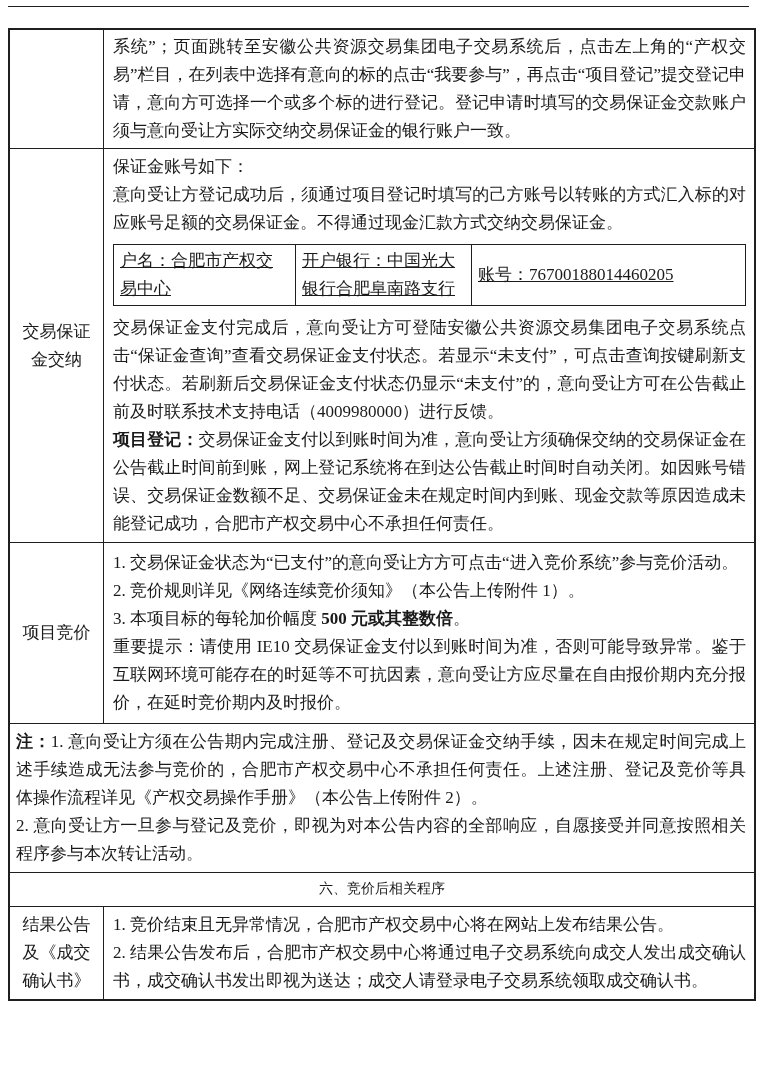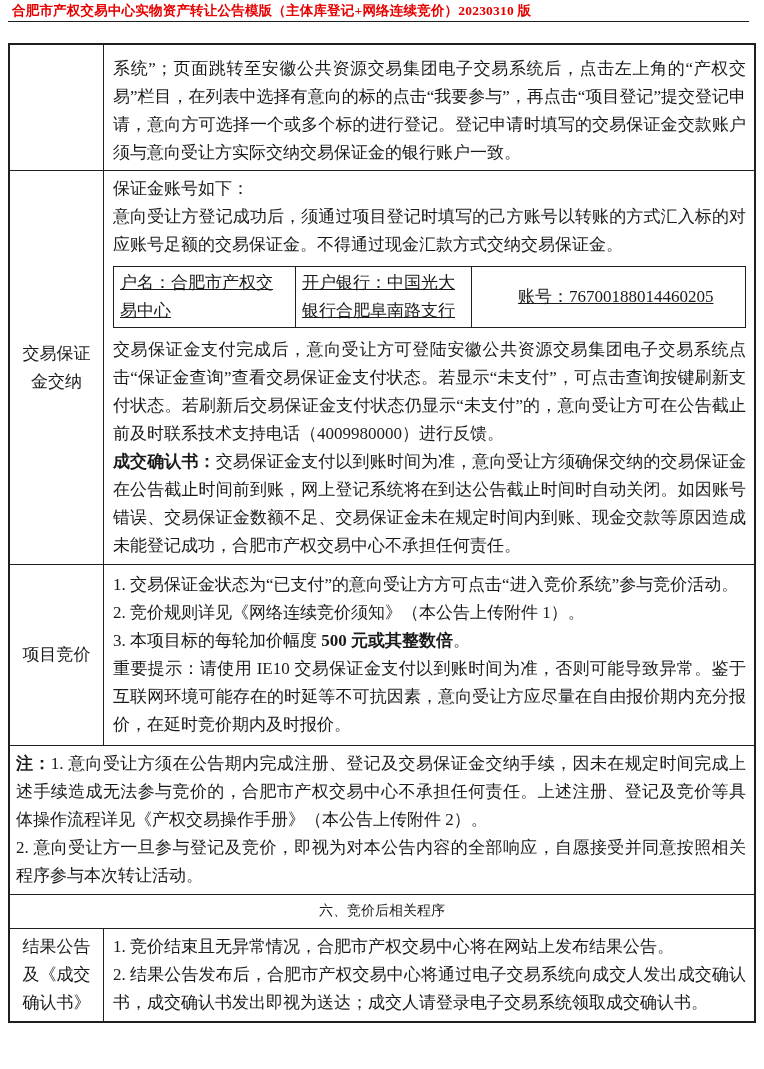--- a/index.html
+++ b/index.html
@@ -47,21 +47,21 @@
   }
   .content-cell {
     flex: 1;
     min-width: 0;
     font-size: 17px;
     line-height: 28px;
     text-align: justify;
     padding: 4px 8px 4px 9px;
   }
   .content-cell p, .notes-cell p { margin: 0; }
-  .row-registration .content-cell { padding-top: 10px; padding-bottom: 3px; }
+  .row-registration .content-cell { padding-top: 3px; padding-bottom: 3px; }
   .row-bidding .content-cell { padding-top: 6px; padding-bottom: 6px; }
   
   .notes-cell {
     flex: 1;
     font-size: 17px;
     line-height: 28px;
     text-align: justify;
     padding: 4px 8px 4px 6px;
   }
   
@@ -88,28 +88,26 @@
     line-height: 28px;
     text-align: left;
   }
   .icell.c1 { flex: 0 0 182px; width: 182px; }
   .icell.c2 { flex: 0 0 176px; width: 176px; }
   .icell.c3 {
     flex: 1;
     border-right: none;
     display: flex;
     align-items: center;
-    margin-left: 40px;
   }
 </style>
 </head>
 <body>
 
 <div class="page-header">
-  <div class="page-title">合肥市产权交易中心实物资产转让公告模版（主体库登记+网络连续竞价）20230310 版</div>
   <div class="header-rule"></div>
 </div>
 
 <div class="doc-table">
 
   <div class="trow row-registration">
     <div class="label-cell"></div>
     <div class="content-cell">
       <p>系统”；页面跳转至安徽公共资源交易集团电子交易系统后，点击左上角的“产权交易”栏目，在列表中选择有意向的标的点击“我要参与”，再点击“项目登记”提交登记申请，意向方可选择一个或多个标的进行登记。登记申请时填写的交易保证金交款账户须与意向受让方实际交纳交易保证金的银行账户一致。</p>
     </div>
@@ -119,21 +117,21 @@
     <div class="label-cell">交易保证金交纳</div>
     <div class="content-cell">
       <p>保证金账号如下：</p>
       <p>意向受让方登记成功后，须通过项目登记时填写的己方账号以转账的方式汇入标的对应账号足额的交易保证金。不得通过现金汇款方式交纳交易保证金。</p>
       <div class="inner-table">
         <div class="icell c1">户名：合肥市产权交易中心</div>
         <div class="icell c2">开户银行：中国光大银行合肥阜南路支行</div>
         <div class="icell c3">账号：76700188014460205</div>
       </div>
       <p>交易保证金支付完成后，意向受让方可登陆安徽公共资源交易集团电子交易系统点击“保证金查询”查看交易保证金支付状态。若显示“未支付”，可点击查询按键刷新支付状态。若刷新后交易保证金支付状态仍显示“未支付”的，意向受让方可在公告截止前及时联系技术支持电话（4009980000）进行反馈。</p>
-      <p><span class="bold">成交确认书：</span><span>交易保证金支付以到账时间为准，意向受让方须确保交纳的交易保证金在公告截止时间前到账，网上登记系统将在到达公告截止时间时自动关闭。如因账号错误、交易保证金数额不足、交易保证金未在规定时间内到账、现金交款等原因造成未能登记成功，合肥市产权交易中心不承担任何责任。</span></p>
+      <p><span class="bold">项目登记：</span><span>交易保证金支付以到账时间为准，意向受让方须确保交纳的交易保证金在公告截止时间前到账，网上登记系统将在到达公告截止时间时自动关闭。如因账号错误、交易保证金数额不足、交易保证金未在规定时间内到账、现金交款等原因造成未能登记成功，合肥市产权交易中心不承担任何责任。</span></p>
     </div>
   </div>
 
   <div class="trow row-bidding">
     <div class="label-cell">项目竞价</div>
     <div class="content-cell">
       <p>1. 交易保证金状态为“已支付”的意向受让方方可点击“进入竞价系统”参与竞价活动。</p>
       <p>2. 竞价规则详见《网络连续竞价须知》（本公告上传附件 1）。</p>
       <p><span>3. 本项目标的每轮加价幅度 </span><span class="bold">500 元或其整数倍</span><span>。</span></p>
       <p>重要提示：请使用 IE10 交易保证金支付以到账时间为准，否则可能导致异常。鉴于互联网环境可能存在的时延等不可抗因素，意向受让方应尽量在自由报价期内充分报价，在延时竞价期内及时报价。</p>

